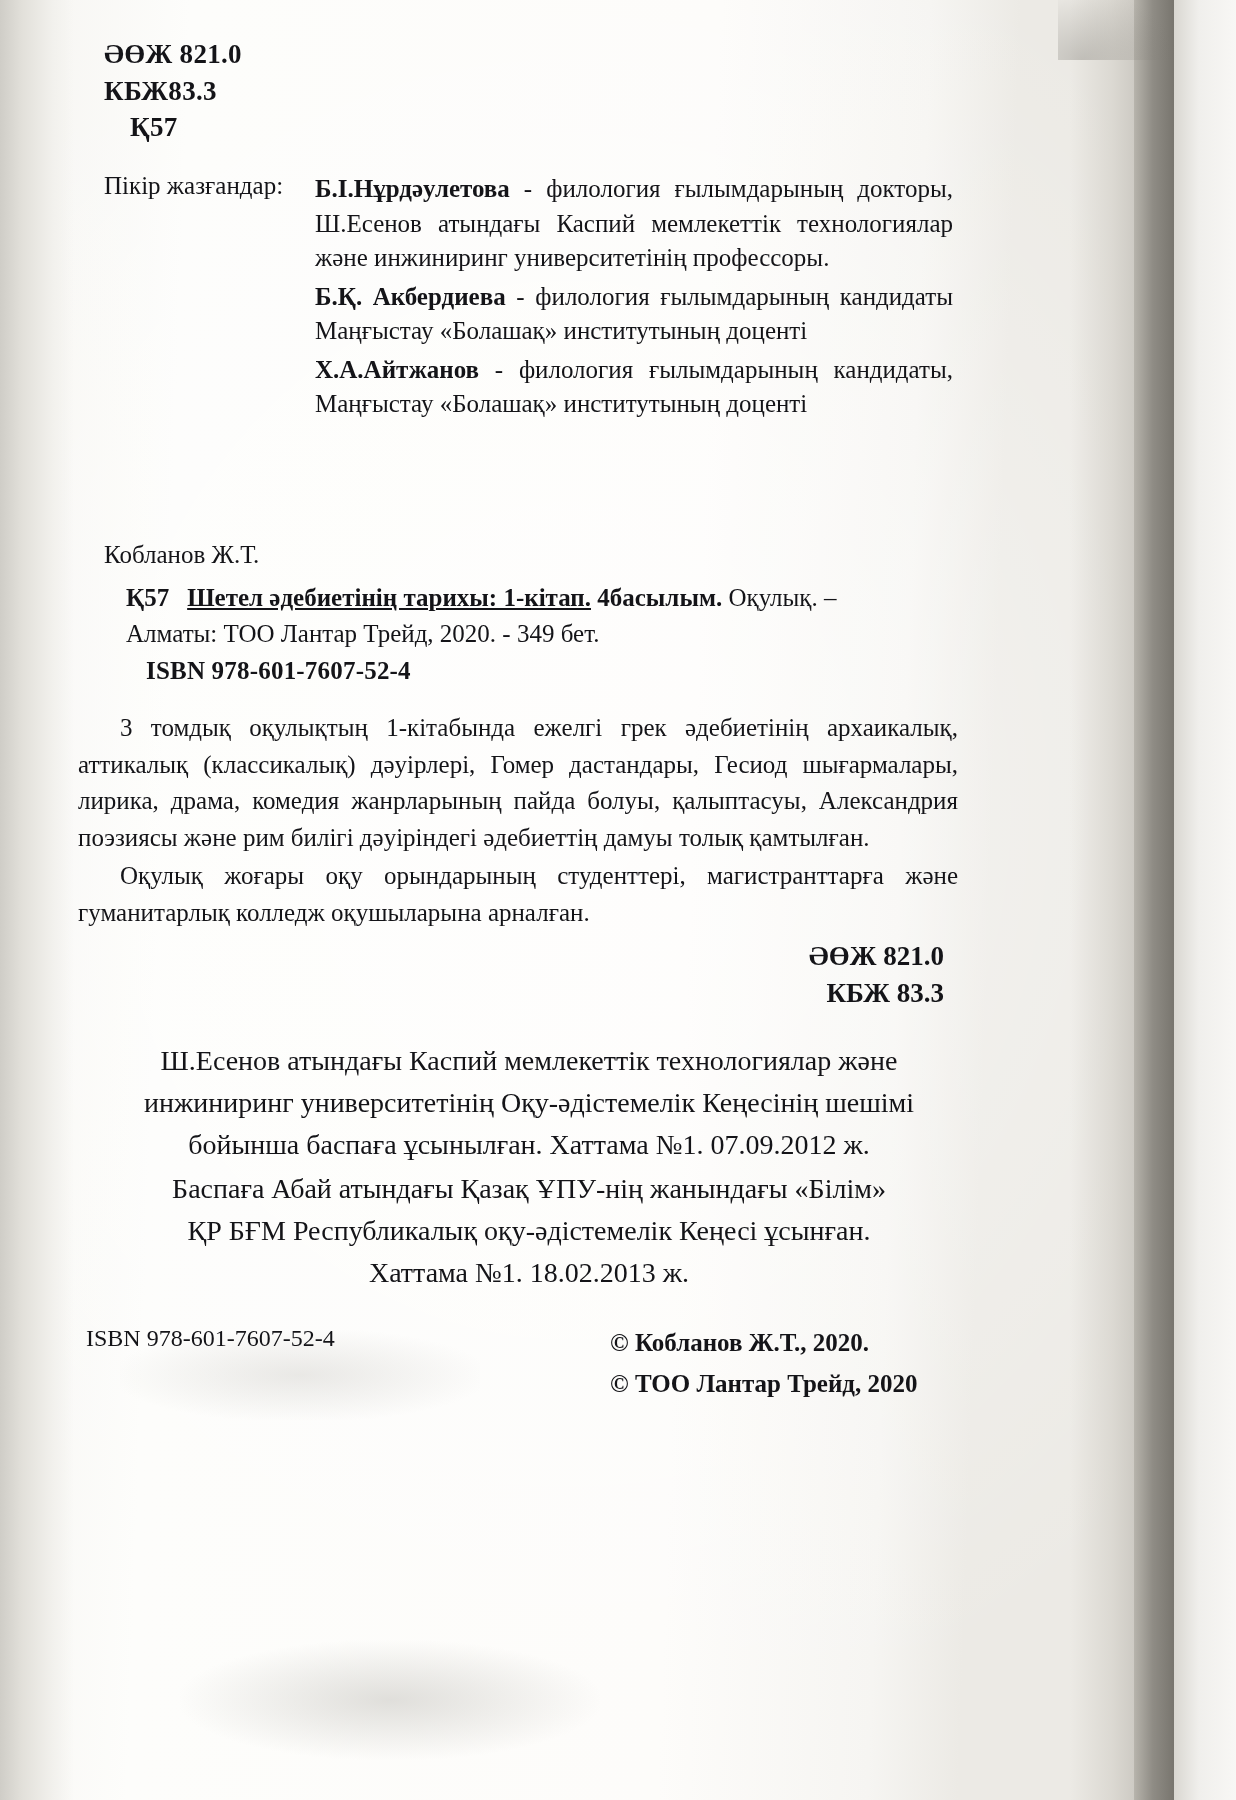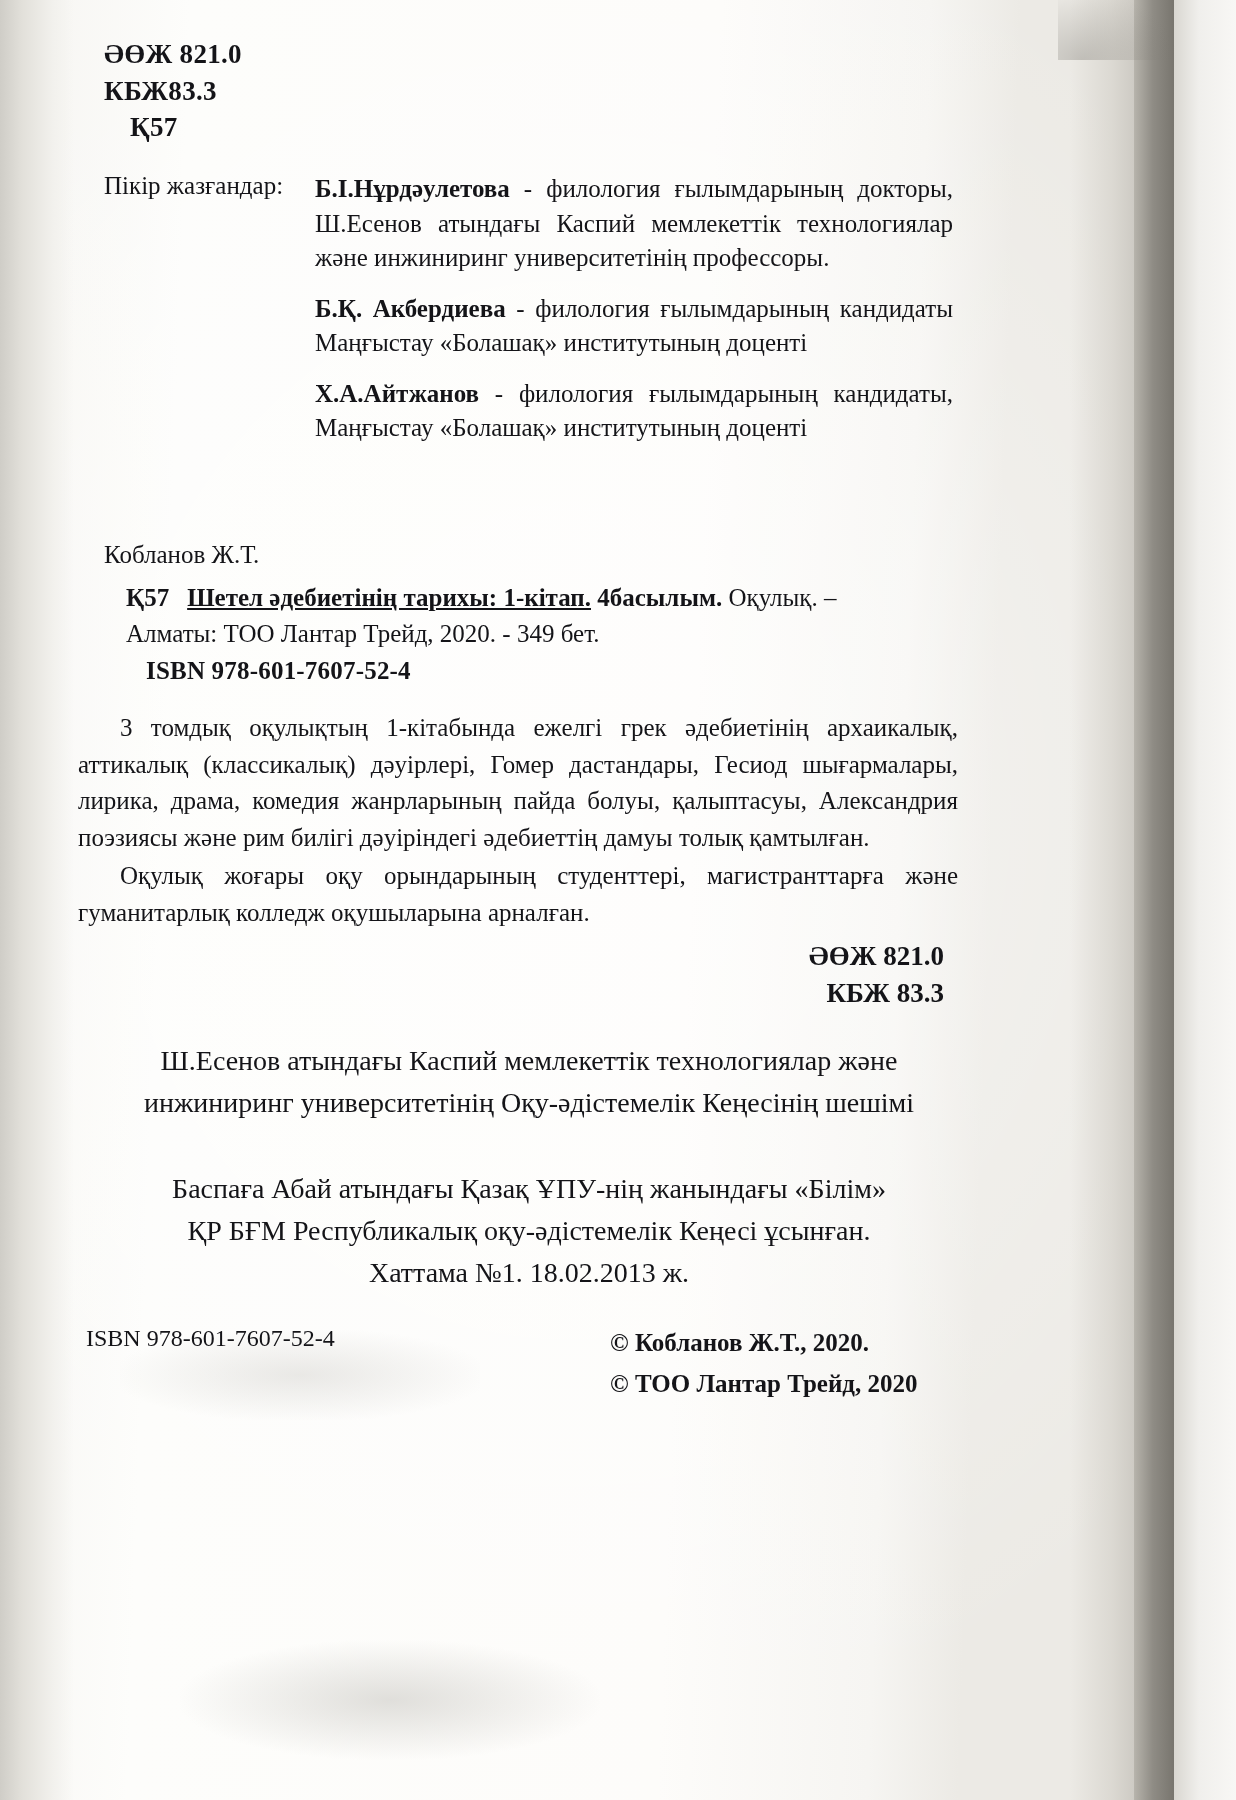--- a/index.html
+++ b/index.html
@@ -96,21 +96,21 @@
     white-space: nowrap;
   }
   .rev-body {
     margin-left: 211px;
     width: 638px;
     font-size: 25px;
     line-height: 1.38;
     text-align: justify;
   }
   .rev-entry { margin: 0 0 0 0; }
-  .rev-entry + .rev-entry { margin-top: 16px; }
+  .rev-entry + .rev-entry { margin-top: 4px; }
   .rev-name { font-weight: bold; }
 
   
   .author-line {
     position: absolute;
     left: 104px;
     top: 541px;
     font-size: 25px;
     font-weight: normal;
   }
@@ -236,20 +236,21 @@
     </div>
 
     <div class="codes-right">
       <div>ӘӨЖ 821.0</div>
       <div>КБЖ 83.3</div>
     </div>
 
     <div class="approval approval-1">
       <div>Ш.Есенов атындағы Каспий мемлекеттік технологиялар және</div>
       <div>инжиниринг университетінің Оқу-әдістемелік Кеңесінің шешімі</div>
+      <div>бойынша баспаға ұсынылған.  Хаттама №1. 07.09.2012 ж.</div>
     </div>
 
     <div class="approval approval-2">
       <div>Баспаға Абай атындағы Қазақ ҰПУ-нің жанындағы «Білім»</div>
       <div>ҚР БҒМ Республикалық оқу-әдістемелік Кеңесі ұсынған.</div>
       <div>Хаттама №1. 18.02.2013 ж.</div>
     </div>
 
     <div class="isbn-bottom">ISBN 978-601-7607-52-4</div>
     <div class="copyright">

